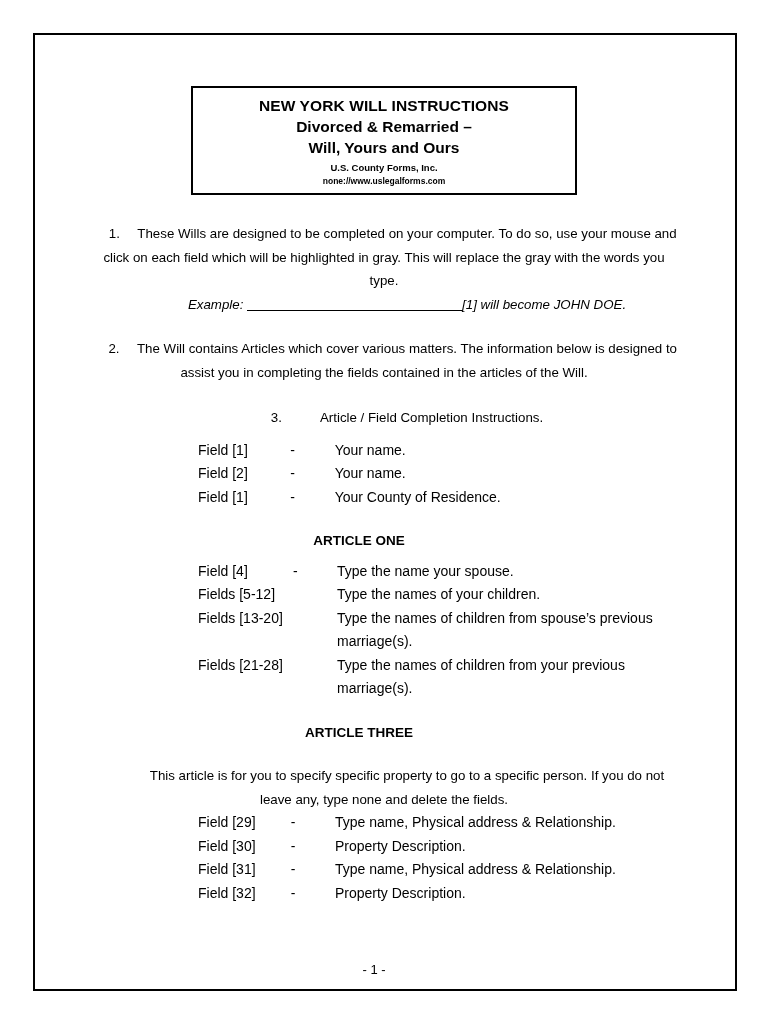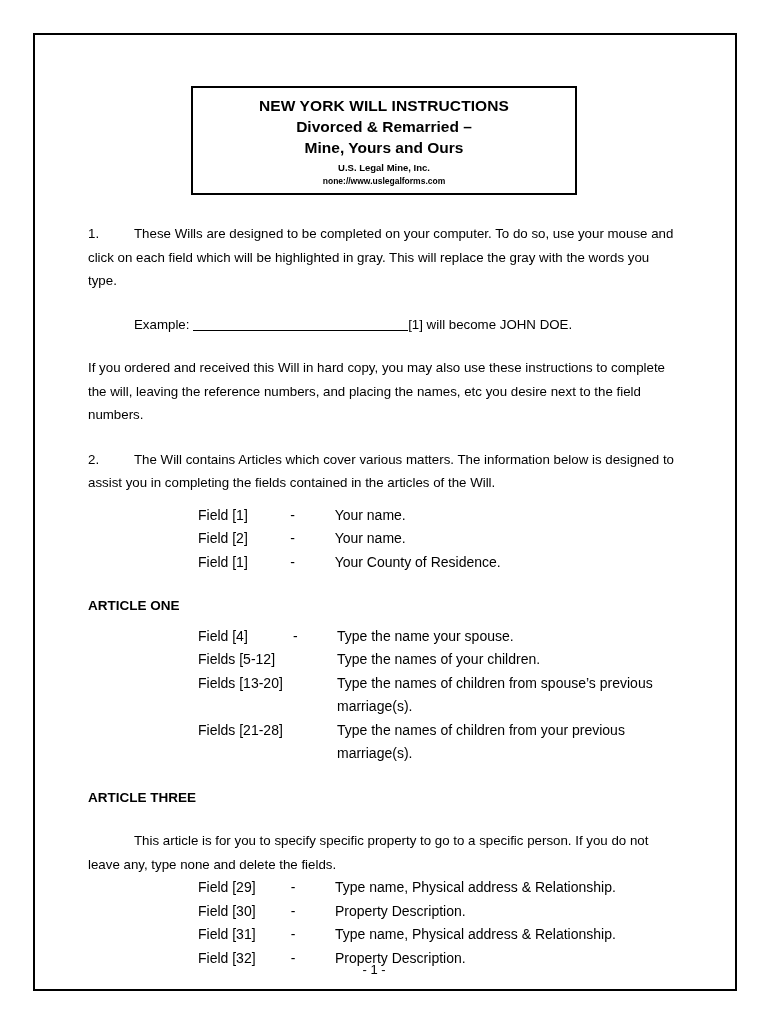--- a/index.html
+++ b/index.html
@@ -76,24 +76,24 @@
   .title-sub2 {
     font-size: 8.5px;
     font-weight: bold;
     line-height: 12px;
   }
 
   
   .para {
     font-size: 13.3px;
     line-height: 23.5px;
-    text-align: left;
+    text-align: center;
   }
   .p1 { margin-top: 27px; }
-  .p-example { margin-top: 20px; padding-left: 46px; }
+  .p-example { padding-left: 46px; font-style: italic; }
   .p-hardcopy { margin-top: 20px; }
   .p2 { margin-top: 21px; }
   .p3 { margin-top: 22px; padding-left: 46px; }
 
   .tab-lead { display: inline-block; width: 46px; }
   .num-lead { display: inline-block; width: 46px; }
   .num-gap  { display: inline-block; width: 38px; }
 
   .example-blank {
     display: inline-block;
@@ -121,20 +121,21 @@
   }
   .col-label { width: 96px; white-space: nowrap; }
   .col-dash  { width: 48px; }
   .col-desc  { width: 370px; }
 
   .fields-a { margin-top: 9px; }
   .fields-b { margin-top: 7px; }
   .fields-c { margin-top: 0; }
 
   .article-head {
+    text-align: center;
     font-size: 13.5px;
     font-weight: bold;
     line-height: 23.5px;
     margin-top: 20px;
     padding-right: 50px;
   }
 
   .footer {
     position: absolute;
     left: 0;
@@ -151,34 +152,34 @@
 
 <div class="page">
   <div class="page-border"></div>
 
   <div class="content">
 
     <div class="title-box">
       <div class="title-box-inner">
         <div class="title-line1">NEW YORK WILL INSTRUCTIONS</div>
         <div class="title-line2">Divorced &amp; Remarried –</div>
-        <div class="title-line3">Mine, Yours and Ours</div>
-        <div class="title-sub1">U.S. Legal Mine, Inc.</div>
+        <div class="title-line3">Will, Yours and Ours</div>
+        <div class="title-sub1">U.S. County Forms, Inc.</div>
         <div class="title-sub2">none://www.uslegalforms.com</div>
       </div>
     </div>
 
     <div class="para p1"><span class="num-lead">1.</span><span>These Wills are designed to be completed on your computer.  To do so, use your mouse and click on each field which will be highlighted in gray.  This will replace the gray with the words you type.</span></div>
 
     <div class="para p-example"><span>Example:</span> <span class="example-blank"></span><span>[1] will become JOHN DOE.</span></div>
 
-    <div class="para p-hardcopy">If you ordered and received this Will in hard copy, you may also use these instructions to complete the will, leaving the reference numbers, and placing the names, etc you desire next to the field numbers.</div>
 
     <div class="para p2"><span class="num-lead">2.</span><span>The Will contains Articles which cover various matters. The information below is designed to assist you in completing the fields contained in the articles of the Will.</span></div>
 
+    <div class="para p3"><span>3.</span><span class="num-gap"></span><span>Article / Field Completion Instructions.</span></div>
 
     <div class="fields fields-a">
       <table>
         <tbody>
           <tr>
             <td class="col-label">Field [1]</td>
             <td class="col-dash">-</td>
             <td class="col-desc">Your name.</td>
           </tr>
           <tr>

